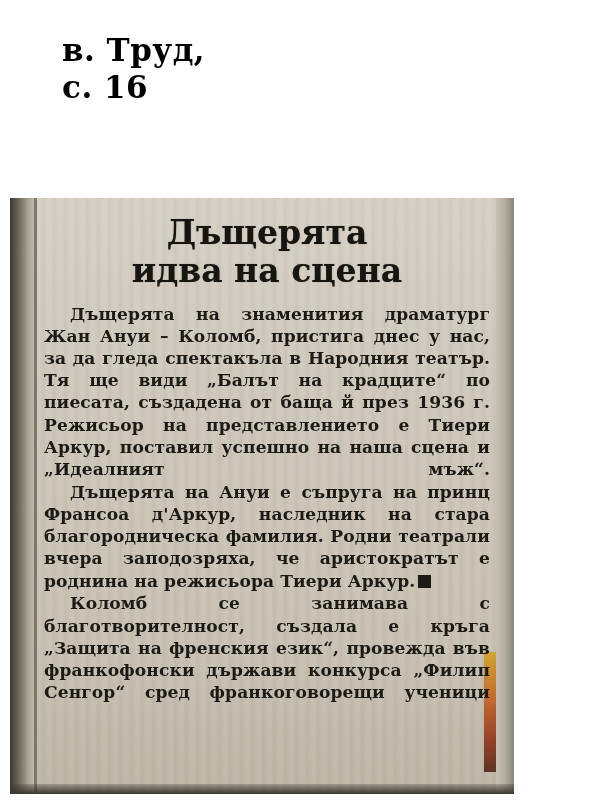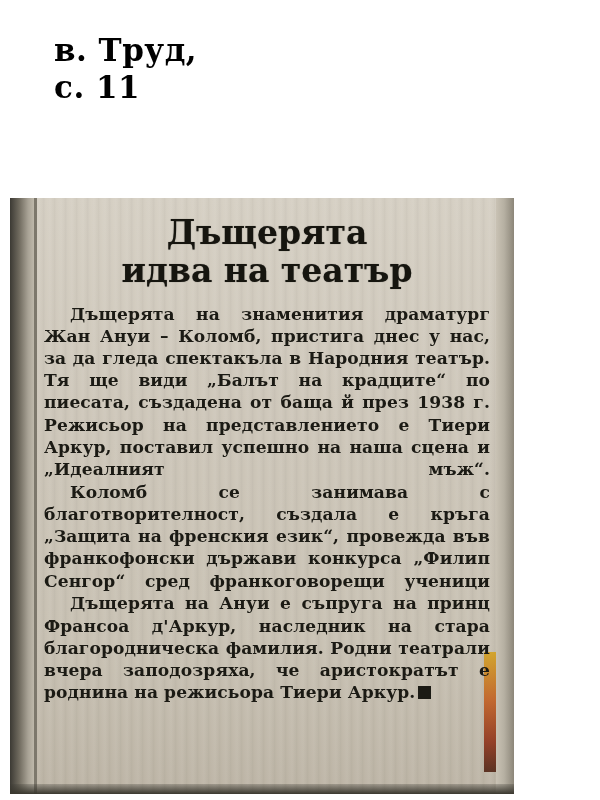--- a/index.html
+++ b/index.html
@@ -16,21 +16,21 @@
   #page {
     position: relative;
     width: 600px;
     height: 800px;
     background: #ffffff;
   }
 
   
   .citation {
     position: absolute;
-    left: 54px;
+    left: 62px;
     top: 32px;
     width: 500px;
     font-family: "DejaVu Serif", serif;
     font-weight: bold;
     font-size: 31px;
     line-height: 1.18;
     color: #000000;
     letter-spacing: 0.5px;
   }
   .citation .line {
@@ -159,37 +159,37 @@
     margin-left: 3px;
   }
 </style>
 </head>
 <body>
 
 <div id="page">
 
   <div class="citation">
     <span class="line">в. Труд,</span>
-    <span class="line">с. 11</span>
+    <span class="line">с. 16</span>
   </div>
 
   <div class="clipping">
     <div class="edge-left"></div>
     <div class="edge-left-line"></div>
     <div class="edge-right"></div>
     <div class="color-bleed"></div>
     <div class="edge-bottom"></div>
 
     <div class="clip-inner">
       <div class="headline">
         <span class="hl">Дъщерята</span>
-        <span class="hl">идва на театър</span>
+        <span class="hl">идва на сцена</span>
       </div>
 
       <div class="body-col">
-        <p class="para">Дъщерята на знаменития драматург Жан Ануи – Коломб, пристига днес у нас, за да гледа спектакъла в Народния театър. Тя ще види „Балът на крадците“ по пиесата, създадена от баща й през 1938 г. Режисьор на представлението е Тиери Аркур, поставил успешно на наша сцена и „Идеалният мъж“.</p>
+        <p class="para">Дъщерята на знаменития драматург Жан Ануи – Коломб, пристига днес у нас, за да гледа спектакъла в Народния театър. Тя ще види „Балът на крадците“ по пиесата, създадена от баща й през 1936 г. Режисьор на представлението е Тиери Аркур, поставил успешно на наша сцена и „Идеалният мъж“.</p>
+        <p class="para last"><span>Дъщерята на Ануи е съпруга на принц Франсоа д'Аркур, наследник на стара благородническа фамилия. Родни театрали вчера заподозряха, че аристократът е роднина на режисьора Тиери Аркур.</span><span class="endmark"></span></p>
         <p class="para">Коломб се занимава с благотворителност, създала е кръга „Защита на френския език“, провежда във франкофонски държави конкурса „Филип Сенгор“ сред франкоговорещи ученици</p>
-        <p class="para last"><span>Дъщерята на Ануи е съпруга на принц Франсоа д'Аркур, наследник на стара благородническа фамилия. Родни театрали вчера заподозряха, че аристократът е роднина на режисьора Тиери Аркур.</span><span class="endmark"></span></p>
       </div>
     </div>
   </div>
 
 </div>
 
 </body></html>

